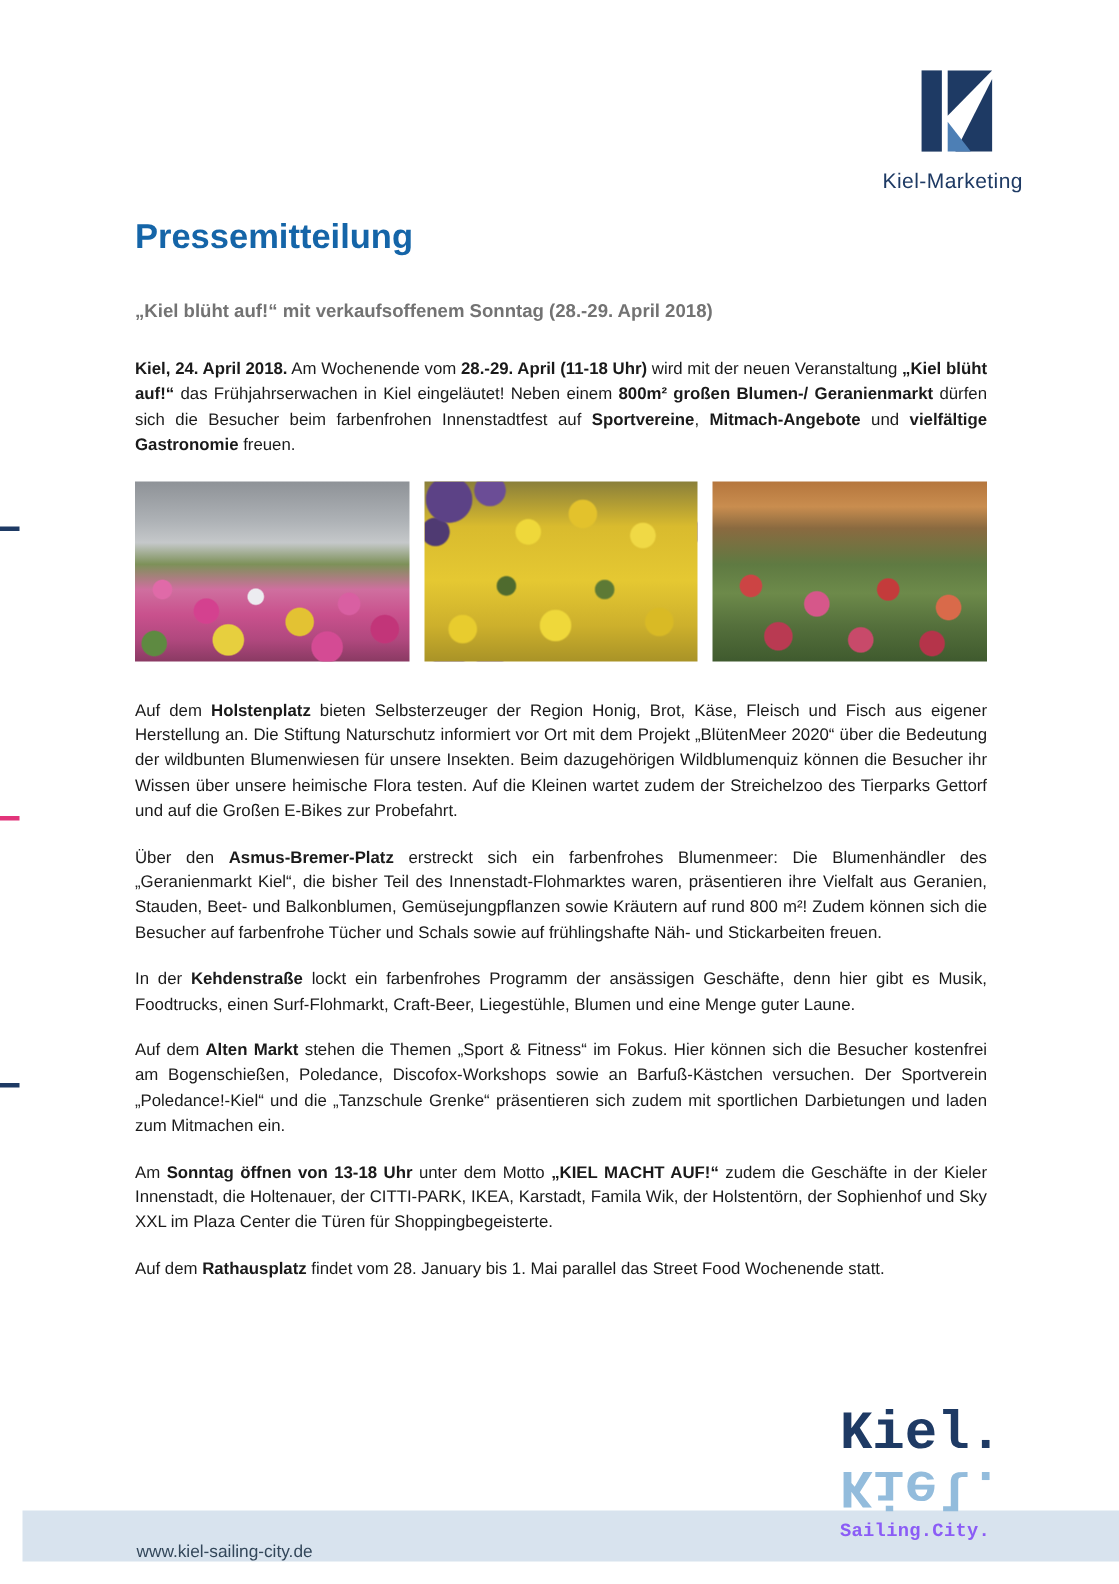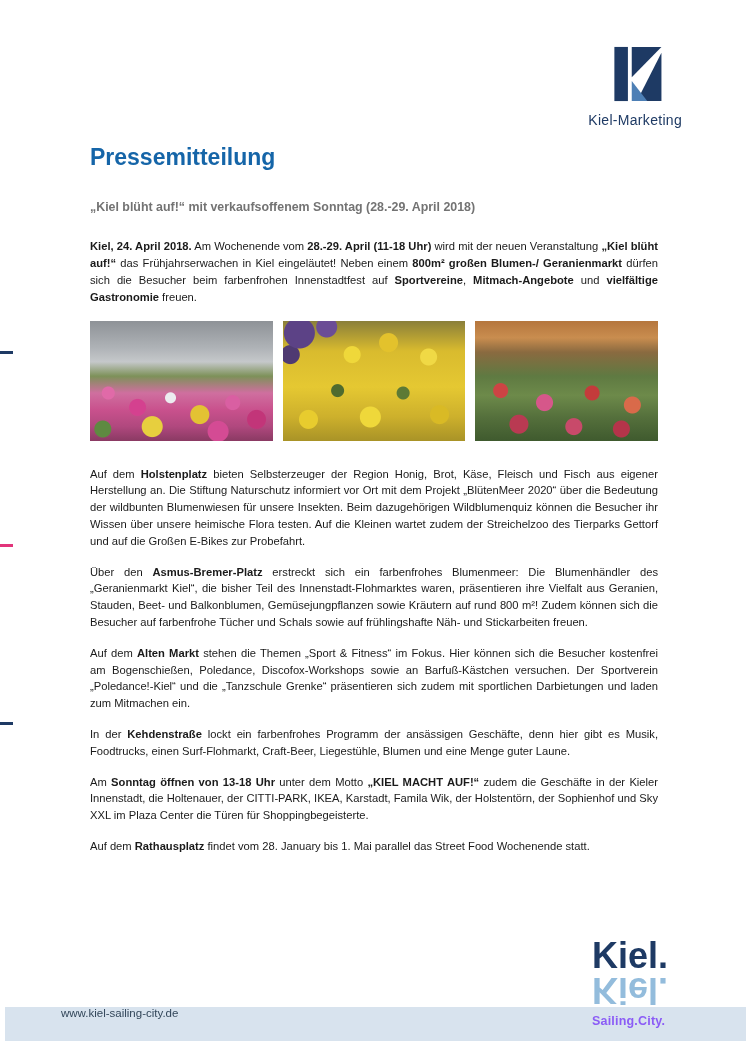--- a/index.html
+++ b/index.html
@@ -74,29 +74,29 @@
   
   .mark { position:absolute; left:0; width:13px; height:2.5px; }
   .mark.navy { background:#1e3a64; }
   .mark.red { background:#e2347a; }
   .mark-1 { top:351px; }
   .mark-2 { top:544px; }
   .mark-3 { top:722px; }
 
   
   .footer-bar {
-    position:absolute; left:5px; right:0; bottom:15px; height:34px;
+    position:absolute; left:15px; right:0; bottom:15px; height:34px;
     background:#d8e3ee;
-    display:flex; align-items:flex-start;
-    padding-left:56px;
+    display:flex; align-items:flex-end;
+    padding-left:76px;
     font-size:11.5px; color:#33475a;
     z-index:1;
   }
   .footer-url { text-decoration:none; color:#33475a; }
-  .footer-logo { position:absolute; right:78px; top:938px; z-index:2; line-height:1; }
+  .footer-logo { position:absolute; right:78px; top:938px; z-index:2; line-height:1;font-family:Liberation Mono, monospace; }
   .kiel-main { font-size:36px; font-weight:bold; color:#1e3a64; }
   .kiel-reflection {
     font-size:36px; font-weight:bold; color:#93bcdc;
     transform:scaleY(-1); margin-top:-2px;
   }
   .sailing { font-size:12.5px; font-weight:bold; color:#8b5cf6; margin-top:7px; letter-spacing:.2px; }
 </style>
 </head>
 <body>
 
@@ -128,22 +128,22 @@
     <p class="para"><b>Kiel, 24. April 2018.</b><span> Am Wochenende vom </span><b>28.-29. April (11-18 Uhr)</b><span> wird mit der neuen Veranstaltung </span><b>„Kiel blüht auf!“</b><span> das Frühjahrserwachen in Kiel eingeläutet! Neben einem </span><b>800m² großen Blumen-/ Geranienmarkt</b><span> dürfen sich die Besucher beim farbenfrohen Innenstadtfest auf </span><b>Sportvereine</b><span>, </span><b>Mitmach-Angebote</b><span> und </span><b>vielfältige Gastronomie</b><span> freuen.</span></p>
 
     <div class="photo-row">
       <div class="photo photo-1" title="Blumenmarkt in der Innenstadt"></div>
       <div class="photo photo-2" title="Gelb-violettes Stiefmütterchen-Blumenmeer"></div>
       <div class="photo photo-3" title="Geranienmarkt mit Marktständen"></div>
     </div>
 
     <p class="para"><span>Auf dem </span><b>Holstenplatz</b><span> bieten Selbsterzeuger der Region Honig, Brot, Käse, Fleisch und Fisch aus eigener Herstellung an. Die Stiftung Naturschutz informiert vor Ort mit dem Projekt „BlütenMeer 2020“ über die Bedeutung der wildbunten Blumenwiesen für unsere Insekten. Beim dazugehörigen Wildblumenquiz können die Besucher ihr Wissen über unsere heimische Flora testen. Auf die Kleinen wartet zudem der Streichelzoo des Tierparks Gettorf und auf die Großen E-Bikes zur Probefahrt.</span></p>
     <p class="para"><span>Über den </span><b>Asmus-Bremer-Platz</b><span> erstreckt sich ein farbenfrohes Blumenmeer: Die Blumenhändler des „Geranienmarkt Kiel“, die bisher Teil des Innenstadt-Flohmarktes waren, präsentieren ihre Vielfalt aus Geranien, Stauden, Beet- und Balkonblumen, Gemüsejungpflanzen sowie Kräutern auf rund 800 m²! Zudem können sich die Besucher auf farbenfrohe Tücher und Schals sowie auf frühlingshafte Näh- und Stickarbeiten freuen.</span></p>
+    <p class="para"><span>In der </span><b>Kehdenstraße</b><span> lockt ein farbenfrohes Programm der ansässigen Geschäfte, denn hier gibt es Musik, Foodtrucks, einen Surf-Flohmarkt, Craft-Beer, Liegestühle, Blumen und eine Menge guter Laune.</span></p>
     <p class="para"><span>Auf dem </span><b>Alten Markt</b><span> stehen die Themen „Sport &amp; Fitness“ im Fokus. Hier können sich die Besucher kostenfrei am Bogenschießen, Poledance, Discofox-Workshops sowie an Barfuß-Kästchen versuchen. Der Sportverein „Poledance!-Kiel“ und die „Tanzschule Grenke“ präsentieren sich zudem mit sportlichen Darbietungen und laden zum Mitmachen ein.</span></p>
-    <p class="para"><span>In der </span><b>Kehdenstraße</b><span> lockt ein farbenfrohes Programm der ansässigen Geschäfte, denn hier gibt es Musik, Foodtrucks, einen Surf-Flohmarkt, Craft-Beer, Liegestühle, Blumen und eine Menge guter Laune.</span></p>
     <p class="para"><span>Am </span><b>Sonntag öffnen von 13-18 Uhr</b><span> unter dem Motto </span><b>„KIEL MACHT AUF!“</b><span> zudem die Geschäfte in der Kieler Innenstadt, die Holtenauer, der CITTI-PARK, IKEA, Karstadt, Famila Wik, der Holstentörn, der Sophienhof und Sky XXL im Plaza Center die Türen für Shoppingbegeisterte.</span></p>
     <p class="para"><span>Auf dem </span><b>Rathausplatz</b><span> findet vom 28. January bis 1. Mai parallel das Street Food Wochenende statt.</span></p>
   </div>
 
   <div class="footer-bar">
     <a class="footer-url" href="#">www.kiel-sailing-city.de</a>
   </div>
 
   <div class="footer-logo">
     <div class="kiel-main">Kiel.</div>

